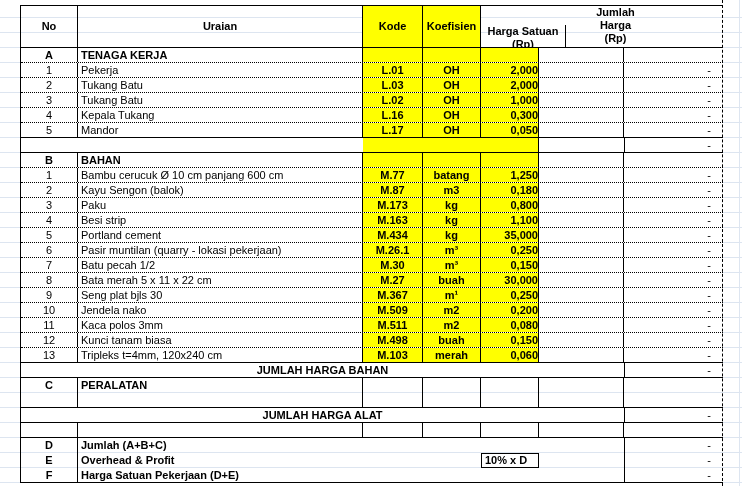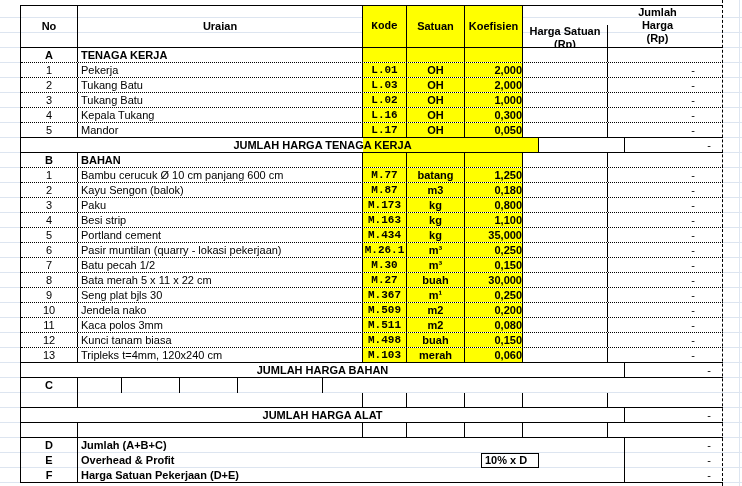--- a/index.html
+++ b/index.html
@@ -22,21 +22,21 @@
   .row.item.last{border-bottom:1px solid #000;}
   .row.total, .row.empty-c, .row.empty-grid{border-bottom:1px solid #000;}
   .row.section-c{border-bottom:none;}
   .row.summary{border-bottom:none;}
   .row.summary.last{border-bottom:1px solid #000;}
 
   .cell{box-sizing:border-box;height:100%;display:flex;align-items:center;
         border-right:1px solid #000;white-space:nowrap;line-height:13px;}
   .c-no{width:57px;justify-content:center;}
   .c-uraian{width:285px;padding-left:3px;}
-  .c-kode{width:44px;justify-content:center;font-family:Liberation Mono, monospace;}
+  .c-kode{width:60px;justify-content:center;}
   .c-satuan{width:58px;justify-content:center;}
   .c-koefisien{width:58px;justify-content:flex-end;}
   .c-harga{width:85px;}
   .c-jumlah{width:99px;justify-content:flex-end;padding-right:12px;border-right:none;}
   .c-fill{width:261px;position:relative;}
   .nb{border-right:none;}
   .bl{border-left:1px solid #000;}
   .y{background:#ffff00;}
   .b{font-weight:bold;}
 
@@ -59,21 +59,20 @@
   .gridv{position:absolute;left:739px;top:0;width:1px;height:486px;background:#dde5f0;z-index:1;}
 </style>
 </head>
 <body>
 
 <div class="tbl" id="table">
   <div class="row header">
     <div class="cell c-no b">No</div>
     <div class="cell c-uraian b">Uraian</div>
     <div class="cell c-kode b y">Kode</div>
-    <div class="cell c-satuan b y">Satuan</div>
     <div class="cell c-koefisien b y">Koefisien</div>
     <div class="cell c-harga b hs">Harga Satuan
 (Rp)</div>
     <div class="cell c-jumlah b jh">Jumlah
 Harga
 (Rp)</div>
   </div>
 <div class="row section">
       <div class="cell c-no b">A</div>
       <div class="cell c-uraian b">TENAGA KERJA</div>
@@ -123,21 +122,20 @@
       <div class="cell c-no">5</div>
       <div class="cell c-uraian">Mandor</div>
       <div class="cell c-kode y b">L.17</div>
       <div class="cell c-satuan y b">OH</div>
       <div class="cell c-koefisien y b">0,050</div>
       <div class="cell c-harga"></div>
       <div class="cell c-jumlah">-</div>
     </div>
     <div class="row total">
       <div class="band"></div>
-      <div class="total-label b">JUMLAH HARGA TENAGA KERJA</div>
       <div class="cell c-jumlah total-jumlah">-</div>
     </div>
     <div class="row section">
       <div class="cell c-no b">B</div>
       <div class="cell c-uraian b">BAHAN</div>
       <div class="cell c-kode y b"></div>
       <div class="cell c-satuan y b"></div>
       <div class="cell c-koefisien y b"></div>
       <div class="cell c-harga b"></div>
       <div class="cell c-jumlah b"></div>
@@ -258,20 +256,21 @@
       <div class="cell c-koefisien y b">0,060</div>
       <div class="cell c-harga"></div>
       <div class="cell c-jumlah">-</div>
     </div>
     <div class="row total">
       <div class="total-label b">JUMLAH HARGA BAHAN</div>
       <div class="cell c-jumlah total-jumlah">-</div>
     </div>
     <div class="row section-c">
       <div class="cell c-no b">C</div>
+      <div class="cell c-uraian b">PERALATAN</div>
       <div class="cell c-kode b"></div>
       <div class="cell c-satuan b"></div>
       <div class="cell c-koefisien b"></div>
       <div class="cell c-harga b"></div>
       <div class="cell c-jumlah b"></div>
     </div>
     <div class="row empty-c">
       <div class="cell c-no"></div>
       <div class="cell c-uraian"></div>
       <div class="cell c-kode b"></div>

